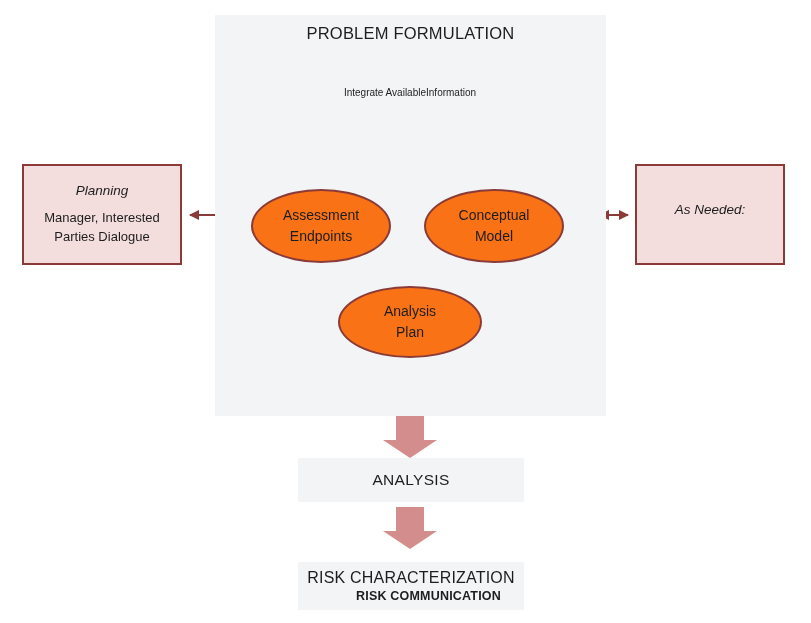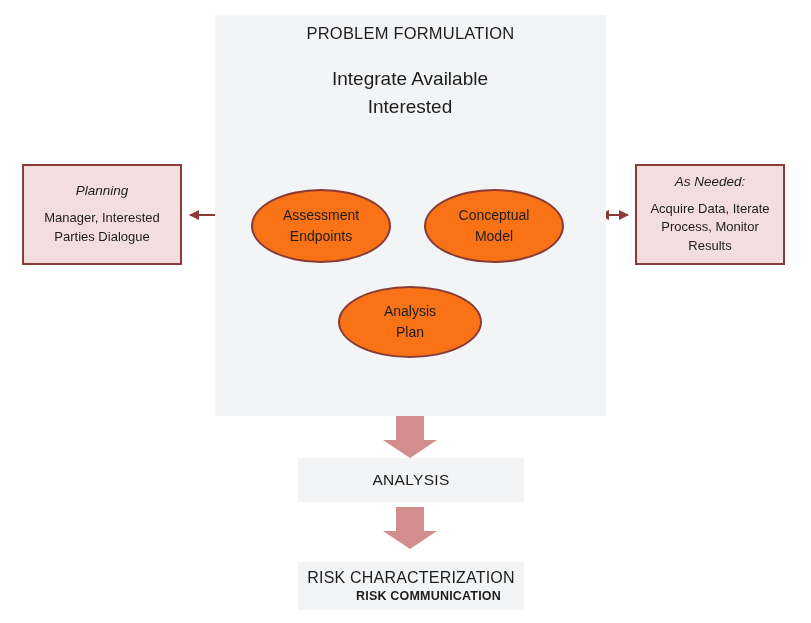--- a/index.html
+++ b/index.html
@@ -47,24 +47,24 @@
     top: 58px;
     width: 250px;
     height: 70px;
   }
   .hexagon .hex-label {
     position: absolute;
     left: 0; top: 0;
     width: 250px;
     height: 70px;
     display: flex;
-    flex-direction: column;
-    align-items: center;
-    justify-content: center;
-    font-size: 19px;
+    flex-direction: row;
+    align-items: center;
+    justify-content: center;
+    font-size: 10px;
     line-height: 1.45;
     color: #1d1d1d;
     text-align: center;
   }
   
   .ellipse {
     position: absolute;
     background: #f97316;
     border: 2px solid #8a3b38;
     border-radius: 50%;
@@ -201,21 +201,21 @@
     <polygon points="396,507 424,507 424,531 437,531 410,549 383,531 396,531" fill="#d38d8d"></polygon>
   </g>
 </svg>
 
 <div class="panel"></div>
 <div class="panel-title">PROBLEM FORMULATION</div>
 
 <div class="hexagon">
   <div class="hex-label">
     <span>Integrate Available</span>
-    <span>Interested</span>
+    <span>Information</span>
   </div>
 </div>
 
 <div class="ellipse" id="ellipse-assessment">
   <span>Assessment</span>
   <span>Endpoints</span>
 </div>
 
 <div class="ellipse" id="ellipse-conceptual">
   <span>Conceptual</span>
@@ -230,25 +230,20 @@
 <div class="side-box" id="box-planning">
   <div class="side-title">Planning</div>
   <div class="side-body">
     <div>Manager, Interested</div>
     <div>Parties Dialogue</div>
   </div>
 </div>
 
 <div class="side-box" id="box-as-needed">
   <div class="side-title">As Needed:</div>
-  <div class="side-body">
-    <div>Acquire Data, Iterate</div>
-    <div>Process, Monitor</div>
-    <div>Results</div>
-  </div>
 </div>
 
 <div class="stage-box" id="stage-analysis">
   <div class="stage-main">ANALYSIS</div>
 </div>
 
 <div class="stage-box" id="stage-risk">
   <div class="stage-main">RISK CHARACTERIZATION</div>
   <div class="stage-sub">RISK COMMUNICATION</div>
 </div>

